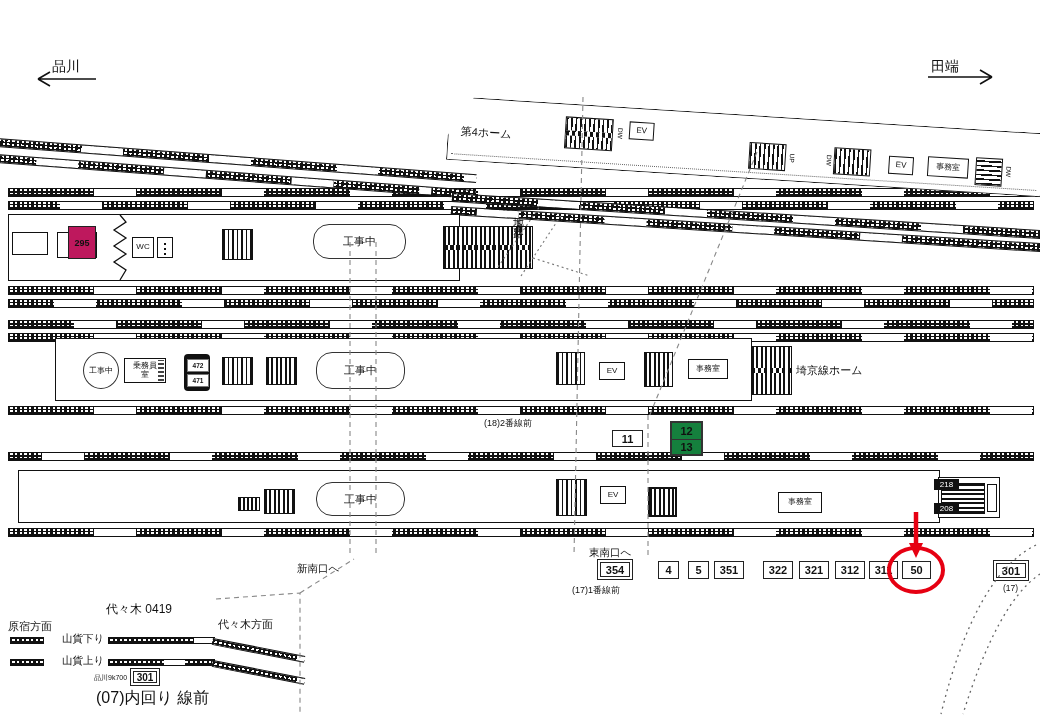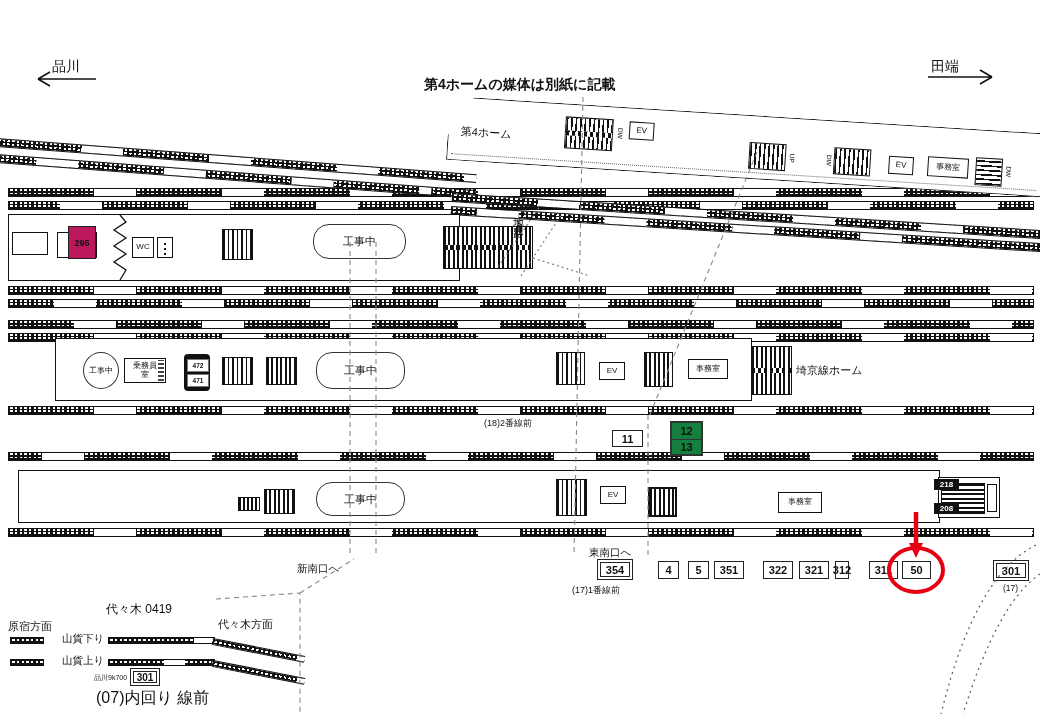--- a/index.html
+++ b/index.html
@@ -15,21 +15,21 @@
       repeating-linear-gradient(90deg, #111 0 2.3px, rgba(0,0,0,0) 2.3px 4.7px),
       repeating-linear-gradient(0deg, #111 0 1.6px, #fff 1.6px 3.5px);}
   .track.thin{height:5px;}
   .rot{position:absolute;transform-origin:0 0;}
   .platform{position:absolute;border:1.9px solid #111;background:#fff;box-sizing:border-box;}
   .box{position:absolute;border:1.5px solid #111;background:#fff;box-sizing:border-box;
        display:flex;align-items:center;justify-content:center;text-align:center;font-size:8px;line-height:1.1;}
   .badge{position:absolute;border:1.9px solid #222;background:#fff;box-sizing:border-box;
        display:flex;align-items:center;justify-content:center;font-size:11px;font-weight:bold;}
   .badge.dbl{border:4px double #222;}
-  .badge.dark{background:#111;color:#fff;border:1px solid #111;font-size:8px;font-weight:bold;}
+  .badge.dark{background:#111;color:#fff;border:1px solid #111;font-size:8px;font-weight:normal;}
   .construction{position:absolute;border:1.5px solid #333;border-radius:16px;background:#fff;box-sizing:border-box;
        display:flex;align-items:center;justify-content:center;font-size:11px;}
   .st{position:absolute;border:1.7px solid #111;box-sizing:border-box;background:
       repeating-linear-gradient(90deg,#111 0 1.7px,#fff 1.7px 4.5px);}
   .stv{position:absolute;border:1.7px solid #111;box-sizing:border-box;background:
       repeating-linear-gradient(0deg,#111 0 1.7px,#fff 1.7px 4.5px);}
   .st2{position:absolute;border:1.7px solid #111;box-sizing:border-box;background:#fff;
        display:flex;flex-direction:column;}
   .st2 .f{flex:1;background:repeating-linear-gradient(90deg,#111 0 1.7px,rgba(0,0,0,0) 1.7px 4.5px);}
   .st2 .land{height:5px;background:repeating-linear-gradient(90deg,#111 0 3.5px,#fff 3.5px 6px);}
@@ -43,21 +43,20 @@
   svg.overlay{position:absolute;left:0;top:0;z-index:6;pointer-events:none;}
   .under{z-index:1;} .mid{z-index:2;} .over{z-index:3;}
 </style>
 </head>
 <body>
 
 <div id="stage">
 
   <div class="lbl" style="left:52px;top:58px;font-size:14px;">品川</div>
   <div class="lbl" style="left:931px;top:58px;font-size:14px;">田端</div>
-  <div class="lbl" style="left:424px;top:76px;font-size:14px;font-weight:bold;">第4ホームの媒体は別紙に記載</div>
 
   <div class="track under" style="left:8px;top:188px;width:1026px;"></div>
   <div class="track under" style="left:8px;top:201px;width:1026px;background-position-x:-34px,0,0;"></div>
   <div class="track under" style="left:8px;top:286px;width:1026px;"></div>
   <div class="track under" style="left:8px;top:299px;width:1026px;background-position-x:-40px,0,0;"></div>
   <div class="track under" style="left:8px;top:320px;width:1026px;background-position-x:-20px,0,0;"></div>
   <div class="track under" style="left:8px;top:333px;width:1026px;"></div>
   <div class="track under" style="left:8px;top:406px;width:1026px;"></div>
   <div class="track under" style="left:8px;top:452px;width:1026px;background-position-x:-52px,0,0;"></div>
   <div class="track under" style="left:8px;top:528px;width:1026px;"></div>
@@ -177,21 +176,21 @@
 
   <div class="lbl" style="left:297px;top:562px;font-size:10.5px;">新南口へ</div>
   <div class="lbl" style="left:589px;top:546px;font-size:10.5px;">東南口へ</div>
   <div class="badge dbl mid" style="left:597px;top:559px;width:36px;height:21px;">354</div>
   <div class="lbl sm" style="left:572px;top:584px;">(17)1番線前</div>
   <div class="badge mid" style="left:658px;top:561px;width:21px;height:18px;">4</div>
   <div class="badge mid" style="left:688px;top:561px;width:21px;height:18px;">5</div>
   <div class="badge mid" style="left:714px;top:561px;width:30px;height:18px;">351</div>
   <div class="badge mid" style="left:763px;top:561px;width:30px;height:18px;">322</div>
   <div class="badge mid" style="left:799px;top:561px;width:30px;height:18px;">321</div>
-  <div class="badge mid" style="left:835px;top:561px;width:14px;height:18px;">312</div>
+  <div class="badge mid" style="left:835px;top:561px;width:30px;height:18px;">312</div>
   <div class="badge mid" style="left:869px;top:561px;width:29px;height:18px;">311</div>
   <div class="badge mid" style="left:902px;top:561px;width:29px;height:18px;">50</div>
   <div class="badge dbl mid" style="left:993px;top:560px;width:36px;height:21px;">301</div>
   <div class="lbl sm" style="left:1003px;top:583px;font-size:8.5px;">(17)</div>
 
   <div class="lbl" style="left:106px;top:601px;font-size:12px;">代々木 0419</div>
   <div class="lbl" style="left:8px;top:619px;">原宿方面</div>
   <div class="lbl" style="left:218px;top:617px;">代々木方面</div>
   <div class="track thin under" style="left:10px;top:637px;width:34px;"></div>
   <div class="lbl" style="left:62px;top:632px;font-size:10.5px;">山貨下り</div>

